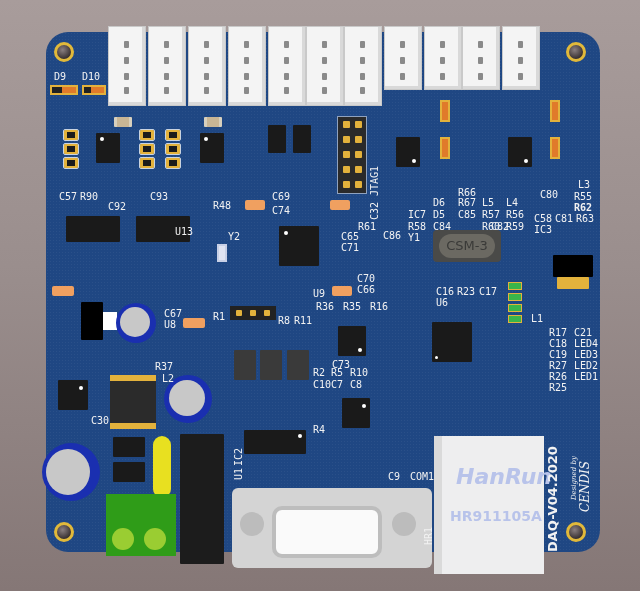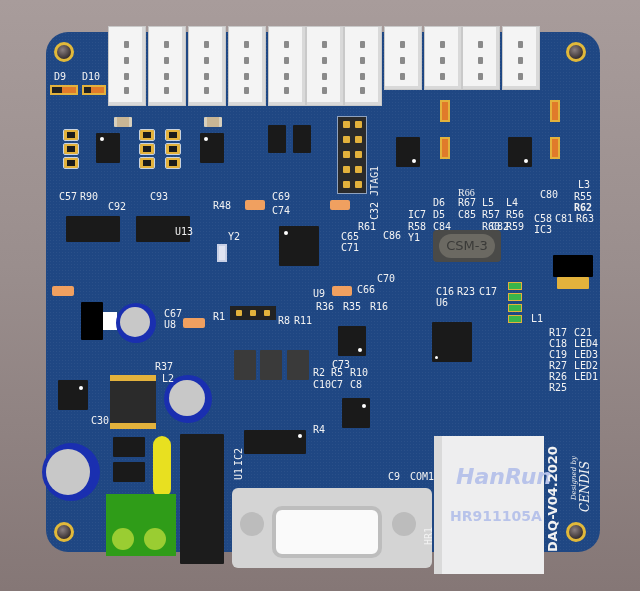--- a/index.html
+++ b/index.html
@@ -258,39 +258,39 @@
 <div class="silk" style="left:358px;top:222px;">R61</div>
 <div class="silk" style="left:383px;top:231px;">C86</div>
 <div class="silk" style="left:408px;top:222px;">R58</div>
 <div class="silk" style="left:433px;top:222px;">C84</div>
 <div class="silk" style="left:458px;top:222px;margin-left:33px;">C82</div>
 <div class="silk" style="left:482px;top:222px;">R60</div>
 <div class="silk" style="left:506px;top:222px;">R59</div>
 <div class="silk" style="left:408px;top:210px;">IC7</div>
 <div class="silk" style="left:433px;top:198px;">D6</div>
 <div class="silk" style="left:433px;top:210px;">D5</div>
-<div class="silk" style="left:458px;top:188px;font-family:Liberation Serif, serif;">R66</div>
+<div class="silk" style="left:458px;top:188px;">R66</div>
 <div class="silk" style="left:458px;top:198px;">R67</div>
 <div class="silk" style="left:458px;top:210px;">C85</div>
 <div class="silk" style="left:482px;top:198px;">L5</div>
 <div class="silk" style="left:482px;top:210px;">R57</div>
 <div class="silk" style="left:506px;top:198px;">L4</div>
 <div class="silk" style="left:506px;top:210px;">R56</div>
 <div class="silk" style="left:540px;top:190px;">C80</div>
 <div class="silk" style="left:578px;top:180px;">L3</div>
 <div class="silk" style="left:574px;top:192px;">R55</div>
 <div class="silk" style="left:574px;top:203px;font-weight:bold;">R62</div>
 <div class="silk" style="left:534px;top:214px;">C58</div>
 <div class="silk" style="left:555px;top:214px;">C81</div>
 <div class="silk" style="left:576px;top:214px;">R63</div>
 <div class="silk" style="left:534px;top:225px;">IC3</div>
 <div class="silk" style="left:341px;top:232px;">C65</div>
 <div class="silk" style="left:341px;top:243px;">C71</div>
 <div class="silk" style="left:408px;top:233px;">Y1</div>
-<div class="silk" style="left:377px;top:274px;">C70</div>
+<div class="silk" style="left:357px;top:274px;">C70</div>
 <div class="silk" style="left:357px;top:285px;">C66</div>
 <div class="silk" style="left:313px;top:289px;">U9</div>
 <div class="silk" style="left:316px;top:302px;">R36</div>
 <div class="silk" style="left:343px;top:302px;">R35</div>
 <div class="silk" style="left:370px;top:302px;">R16</div>
 <div class="silk" style="left:436px;top:287px;">C16</div>
 <div class="silk" style="left:457px;top:287px;">R23</div>
 <div class="silk" style="left:479px;top:287px;">C17</div>
 <div class="silk" style="left:436px;top:298px;">U6</div>
 <div class="silk" style="left:164px;top:309px;">C67</div>

